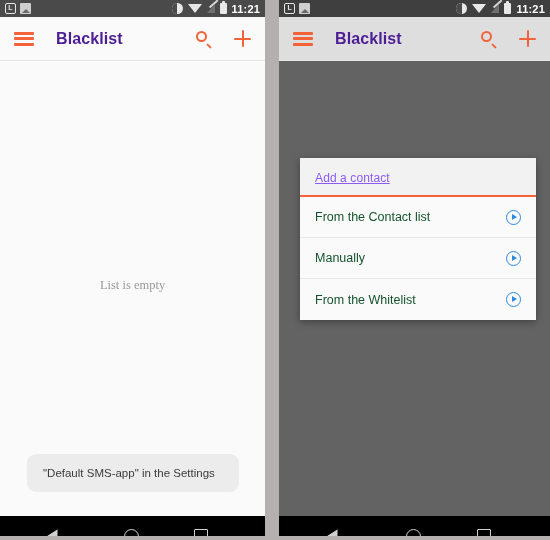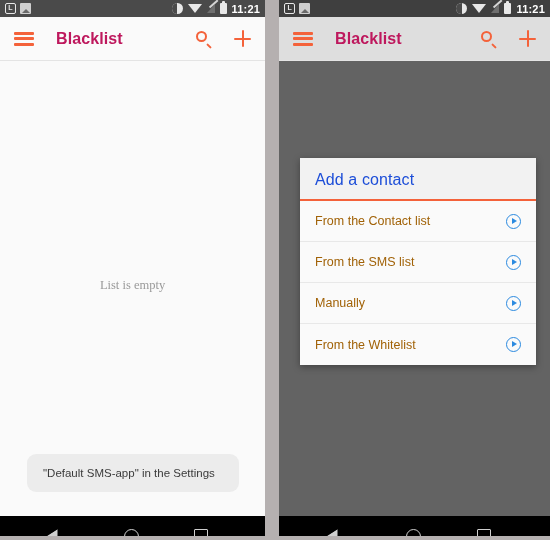--- a/index.html
+++ b/index.html
@@ -158,21 +158,21 @@
   }
   .hamburger span {
     display: block;
     height: 3px;
     background: #f4623a;
     border-radius: 1px;
   }
   .appbar-title {
     margin-left: 22px;
     font-size: 16px;
-    color: #be185d;
+    color: #4c1d95;
     font-weight: bold;
     letter-spacing: 0.1px;
   }
   .appbar-actions {
     margin-left: auto;
     display: flex;
     align-items: center;
     gap: 22px;
   }
   .icon-search {
@@ -259,38 +259,39 @@
     width: 236px;
     background: #fafafa;
     box-shadow: 0 2px 7px rgba(0,0,0,0.35);
   }
   .dialog-header {
     padding: 13px 15px 10px 15px;
     border-bottom: 2px solid #f4623a;
     background: #f2f2f2;
   }
   .dialog-title {
-    color: #1d4ed8;
-    font-size: 16px;
+    color: #8b5cf6;
+    font-size: 12px;
     letter-spacing: 0.1px;
+    text-decoration: underline;
   }
   .dialog-item {
     height: 41px;
     display: flex;
     align-items: center;
     padding: 0 15px;
     box-sizing: border-box;
     border-bottom: 1px solid #e8e8e8;
     cursor: pointer;
     background: #fafafa;
   }
   .dialog-item:last-child { border-bottom: none; }
   .dialog-item-label {
     font-size: 12.5px;
-    color: #a16207;
+    color: #14532d;
   }
   .icon-play {
     margin-left: auto;
     width: 15px; height: 15px;
     border: 1.6px solid #2b8ae0;
     border-radius: 50%;
     box-sizing: border-box;
     position: relative;
     flex: 0 0 auto;
   }
@@ -429,24 +430,20 @@
         <div class="dialog-header">
           <div class="dialog-title">Add a contact</div>
         </div>
 
         <div class="dialog-item">
           <span class="dialog-item-label">From the Contact list</span>
           <span class="icon-play"></span>
         </div>
 
 
-        <div class="dialog-item">
-          <span class="dialog-item-label">From the SMS list</span>
-          <span class="icon-play"></span>
-        </div>
 
         <div class="dialog-item">
           <span class="dialog-item-label">Manually</span>
           <span class="icon-play"></span>
         </div>
 
         <div class="dialog-item">
           <span class="dialog-item-label">From the Whitelist</span>
           <span class="icon-play"></span>
         </div>

